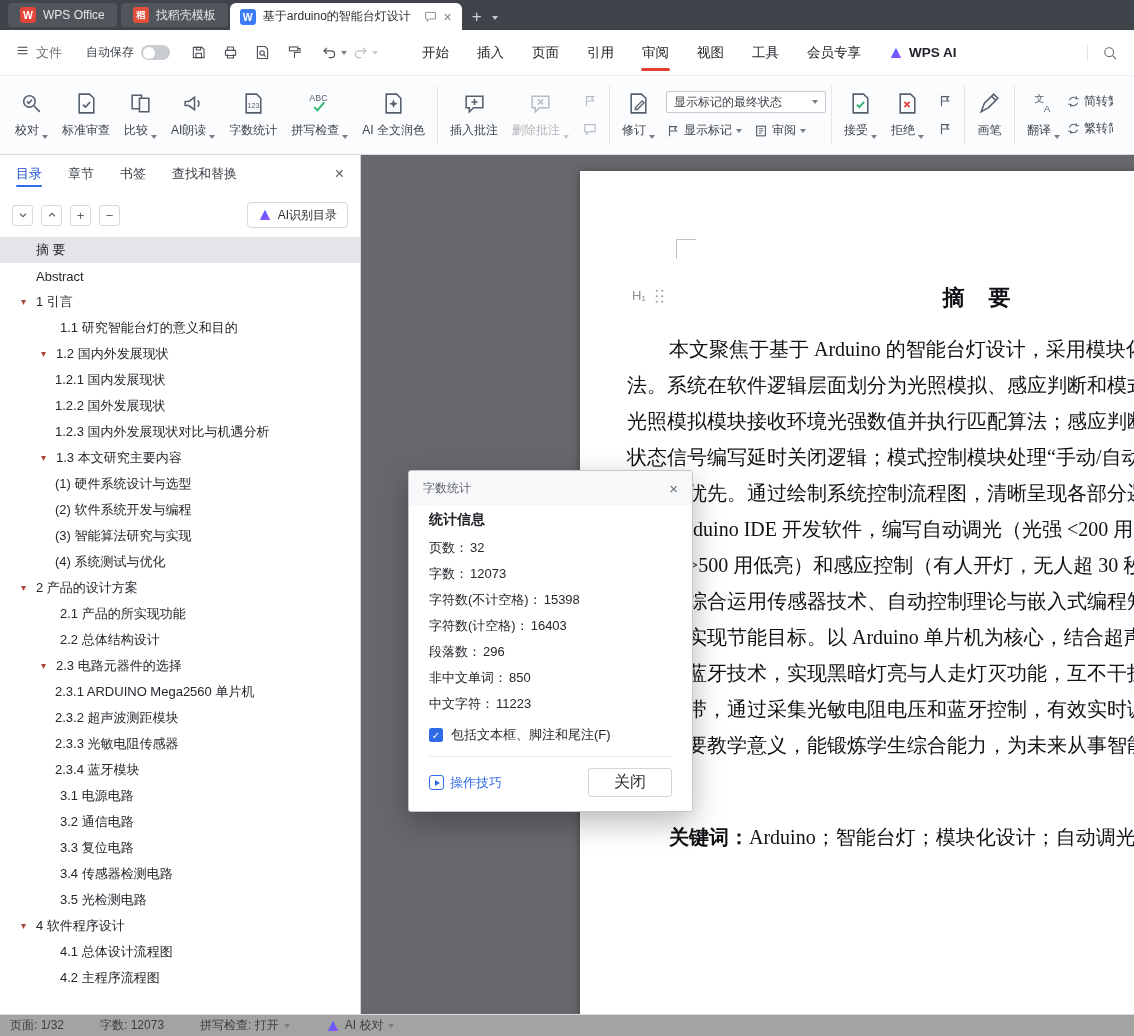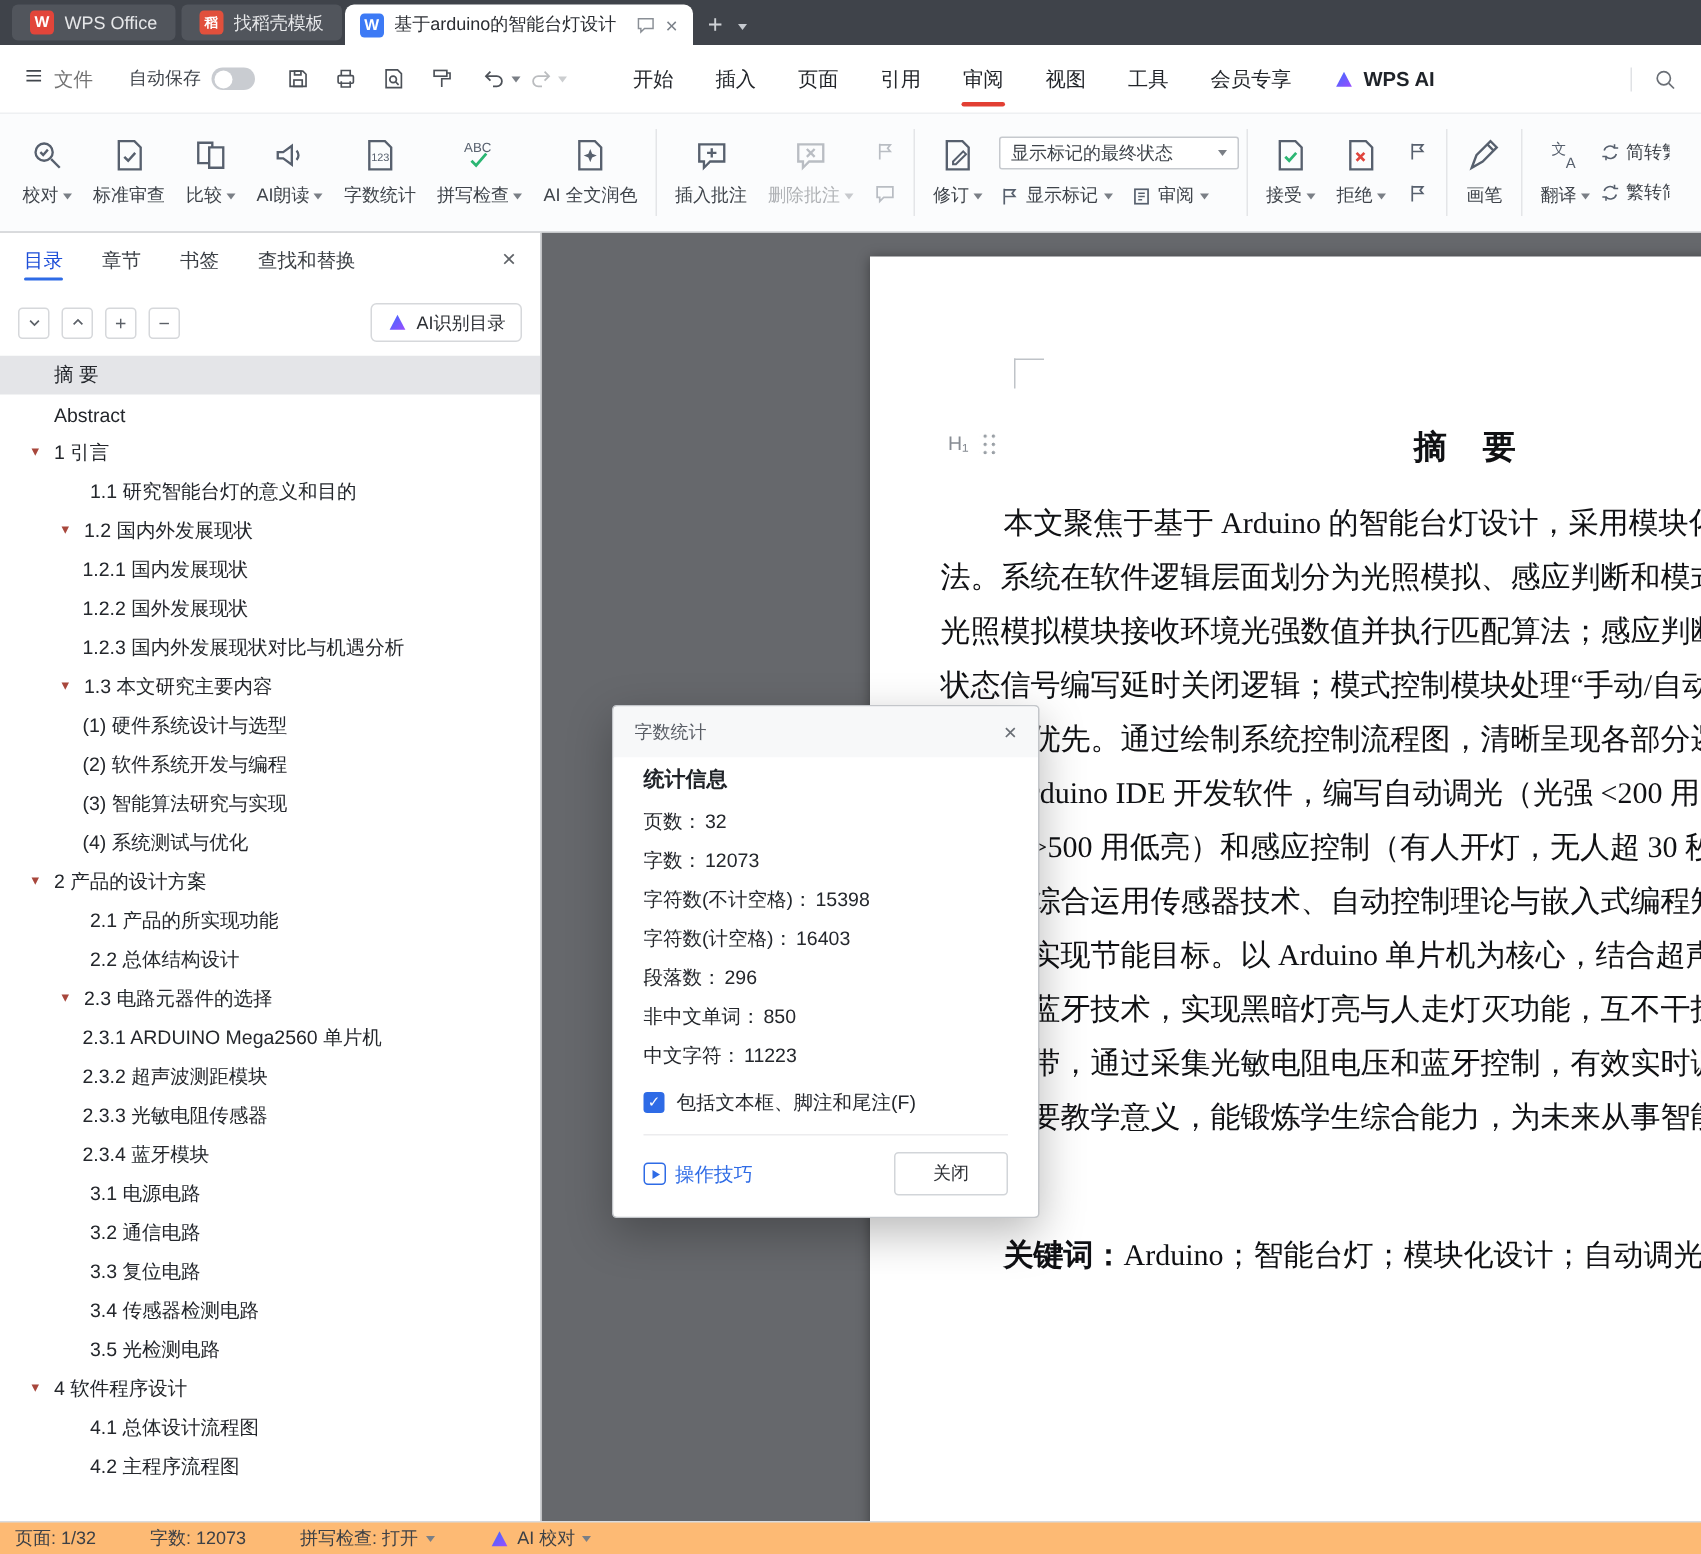--- a/index.html
+++ b/index.html
@@ -39,21 +39,21 @@
   .mitem{font-size:13.5px;color:#23262b;padding:0 14px;display:flex;align-items:center;position:relative}
   .mitem.active::after{content:"";position:absolute;left:13px;right:13px;bottom:5px;height:2.5px;border-radius:2px;background:#e23f33}
   .wpsai{display:flex;align-items:center;gap:6px;font-size:13.5px;font-weight:700;color:#1f2329;margin-left:14px}
   .mb-right{margin-left:auto;display:flex;align-items:center;gap:14px;color:#6a6f76}
   .vbar{width:1px;height:16px;background:#e0e2e5}
 
   
   .ribbon{position:absolute;left:0;top:76px;width:100%;height:79px;background:#fbfcfd;border-bottom:1px solid #d9dbde;display:flex;align-items:center;padding:0 8px;z-index:20;overflow:hidden}
   .rbtn{display:flex;flex-direction:column;align-items:center;justify-content:center;gap:6px;padding:0 7px;height:66px;color:#3f444b;flex:none}
   .rbtn svg{width:25px;height:25px;color:#57606e}
-  .rlabel{font-size:12px;display:flex;align-items:center;gap:3px;white-space:nowrap}
+  .rlabel{font-size:12px;display:flex;align-items:flex-end;gap:3px;white-space:nowrap}
   .vdiv{width:1px;height:58px;background:#e4e5e8;margin:0 5px;flex:none}
   .minicol{display:flex;flex-direction:column;gap:12px;justify-content:center;flex:none;padding:0 4px}
   .minibtn{width:20px;height:16px;display:flex;align-items:center;justify-content:center;color:#57606e}
   .minibtn svg{width:14px;height:14px}
   .disabled{opacity:.4}
   .rev-col{display:flex;flex-direction:column;justify-content:center;gap:9px;margin-left:4px;flex:none}
   .msdrop{width:160px;height:22px;border:1px solid #c6c9ce;background:#fff;border-radius:2px;font-size:12px;color:#3f444b;display:flex;align-items:center;justify-content:space-between;padding:0 7px;white-space:nowrap;overflow:hidden}
   .rev-row{display:flex;gap:12px}
   .sbtn{display:flex;align-items:center;gap:4px;font-size:12px;color:#3f444b;white-space:nowrap}
   .sbtn svg{width:14px;height:14px;color:#57606e}
@@ -109,24 +109,24 @@
   .dlg-body{padding:6px 20px 14px;background:#fff;border-radius:0 0 3px 3px}
   .dlg-section{font-size:14px;font-weight:700;color:#202328;margin-bottom:6px}
   .stat-row{font-size:13px;color:#24272c;line-height:26px;display:flex;gap:2px}
   .checkrow{display:flex;align-items:center;gap:8px;margin-top:9px;font-size:13px;color:#24272c}
   .cbox{width:14px;height:14px;border-radius:2.5px;background:#2e6be6;color:#fff;font-size:10px;display:flex;align-items:center;justify-content:center;flex:none}
   .cbox::after{content:"✓"}
   .dlg-footer{display:flex;align-items:center;margin-top:12px;padding-top:11px;border-top:1px solid #ececee}
   .tips{display:flex;align-items:center;gap:6px;font-size:13px;color:#2e6be6}
   .tipicon{width:15px;height:15px;border:1px solid #2e6be6;border-radius:3px;display:flex;align-items:center;justify-content:center;flex:none}
   .tipicon::after{content:"";width:0;height:0;border-top:3.5px solid transparent;border-bottom:3.5px solid transparent;border-left:5px solid #2e6be6;margin-left:1px}
-  .btn-close{margin-left:auto;height:29px;padding:0 25px;border:1px solid #d2d5d9;border-radius:3px;background:#fff;font-size:12px;color:#2b2e33;display:flex;align-items:center}
+  .btn-close{margin-left:auto;height:29px;padding:0 25px;border:1px solid #d2d5d9;border-radius:3px;background:#fff;font-size:16px;color:#2b2e33;display:flex;align-items:center}
 
   
-  .statusbar{position:absolute;left:0;bottom:0;width:100%;height:22px;background:#fdba74;border-top:1px solid #d9dbde;display:flex;align-items:center;padding:0 10px;gap:36px;font-size:12px;color:#3c4046;z-index:50}
+  .statusbar{position:absolute;left:0;bottom:0;width:100%;height:22px;background:#a3a3a3;border-top:1px solid #d9dbde;display:flex;align-items:center;padding:0 10px;gap:36px;font-size:12px;color:#3c4046;z-index:50}
   .sitem{display:flex;align-items:center;gap:5px;white-space:nowrap}
   .ailogo{width:14px;height:14px}
 </style>
 </head>
 <body>
 
 <div class="tabbar">
   <div class="tab chip">
     <span class="applogo red">W</span>
     <span class="tlabel">WPS Office</span>

